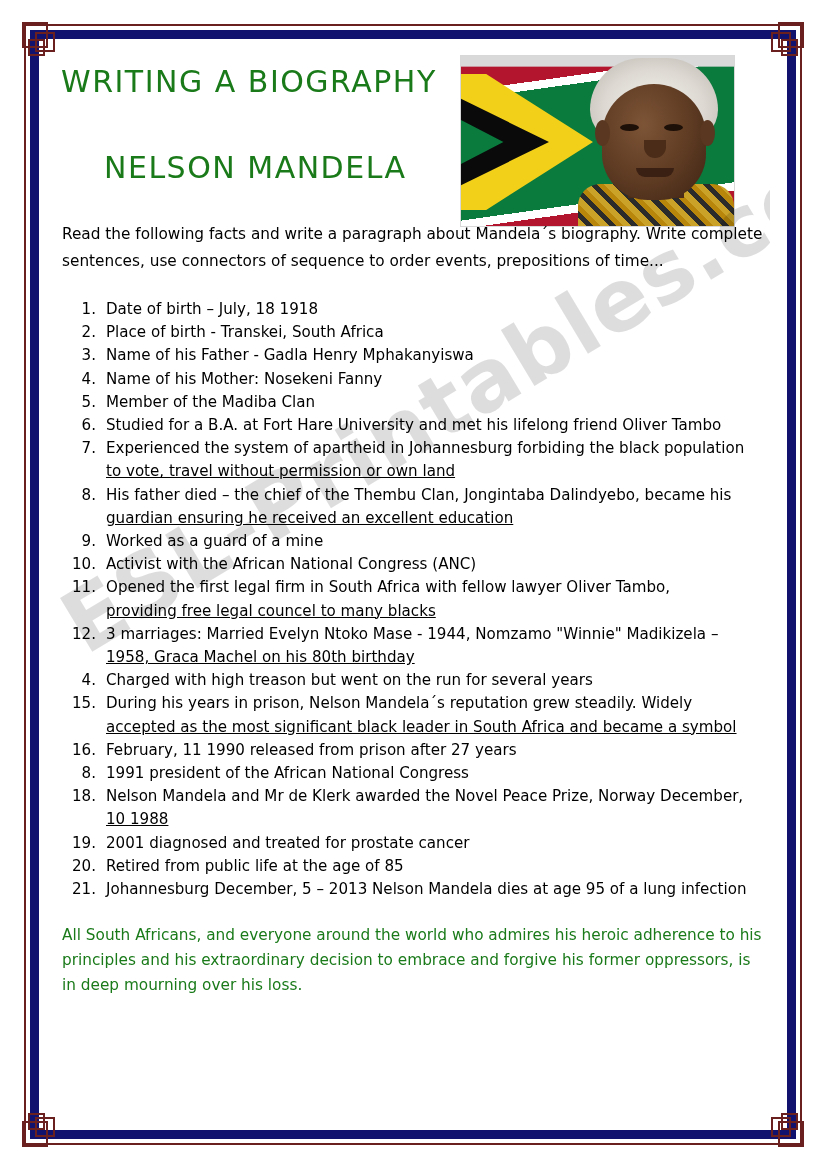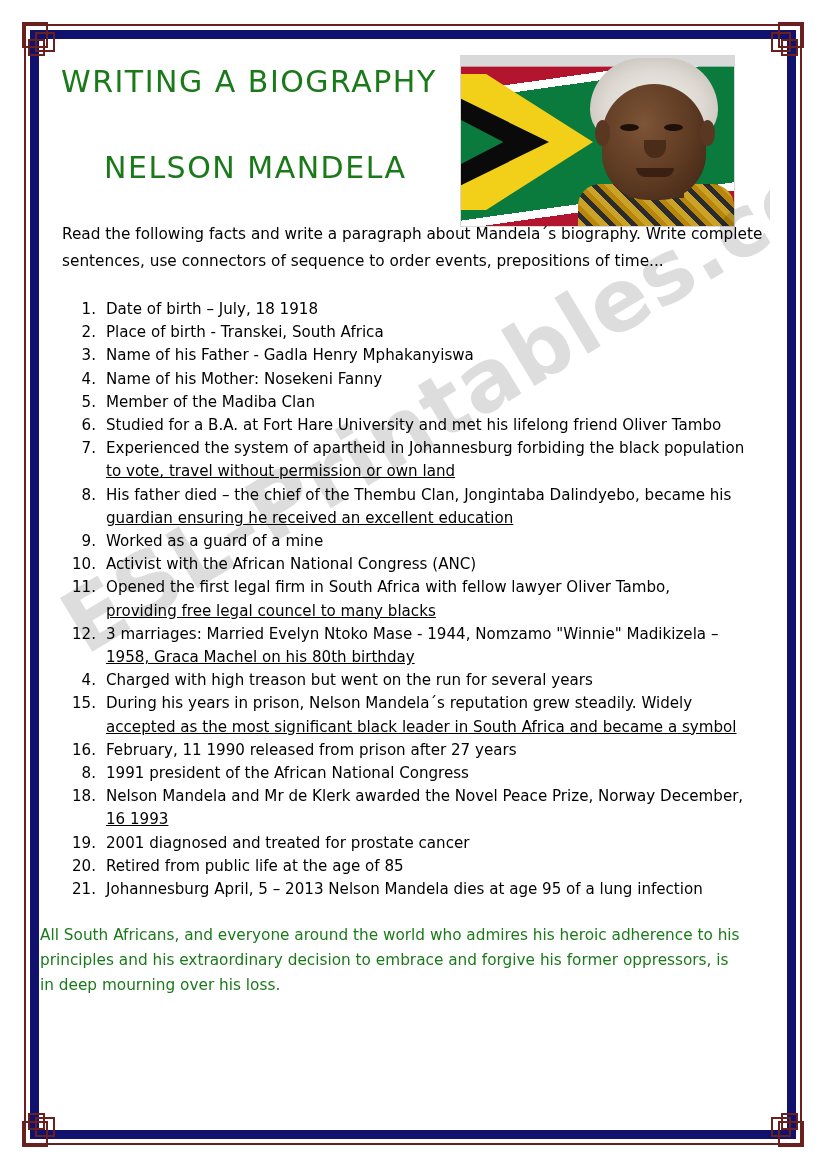--- a/index.html
+++ b/index.html
@@ -250,20 +250,21 @@
     min-width: 0;
   }
   .fact .txt .ln { display: block; white-space: nowrap; }
   .fact .txt .ln.ind { padding-left: 0; text-decoration: underline; }
 
   
   #closing {
     position: relative;
     z-index: 8;
     margin-top: 22px;
+    padding-left: 22px;
     width: 770px;
     font-family: "DejaVu Sans", sans-serif;
     font-size: 15.3px;
     line-height: 25px;
     color: #1a7a1a;
     font-weight: 500;
   }
   #closing .ln { display: block; white-space: nowrap; }
 </style>
 </head>
@@ -428,39 +429,39 @@
         <li class="fact">
           <span class="num">8.</span>
           <span class="txt">
             <span class="ln">1991 president of the African National Congress</span>
           </span>
         </li>
         <li class="fact">
           <span class="num">18.</span>
           <span class="txt">
             <span class="ln">Nelson Mandela and Mr de Klerk awarded the Novel Peace Prize, Norway December,</span>
-            <span class="ln ind">16 1993</span>
+            <span class="ln ind">10 1988</span>
           </span>
         </li>
         <li class="fact">
           <span class="num">19.</span>
           <span class="txt">
             <span class="ln">2001 diagnosed and treated for prostate cancer</span>
           </span>
         </li>
         <li class="fact">
           <span class="num">20.</span>
           <span class="txt">
             <span class="ln">Retired from public life at the age of 85</span>
           </span>
         </li>
         <li class="fact">
           <span class="num">21.</span>
           <span class="txt">
-            <span class="ln">Johannesburg April, 5 – 2013 Nelson Mandela dies at age 95 of a lung infection</span>
+            <span class="ln">Johannesburg December, 5 – 2013 Nelson Mandela dies at age 95 of a lung infection</span>
           </span>
         </li>
       </ol>
 
     <div id="closing">
       <span class="ln">All South Africans, and everyone around the world who admires his heroic adherence to his</span>
       <span class="ln">principles and his extraordinary decision to embrace and forgive his former oppressors, is</span>
       <span class="ln">in deep mourning over his loss.</span>
     </div>
 

